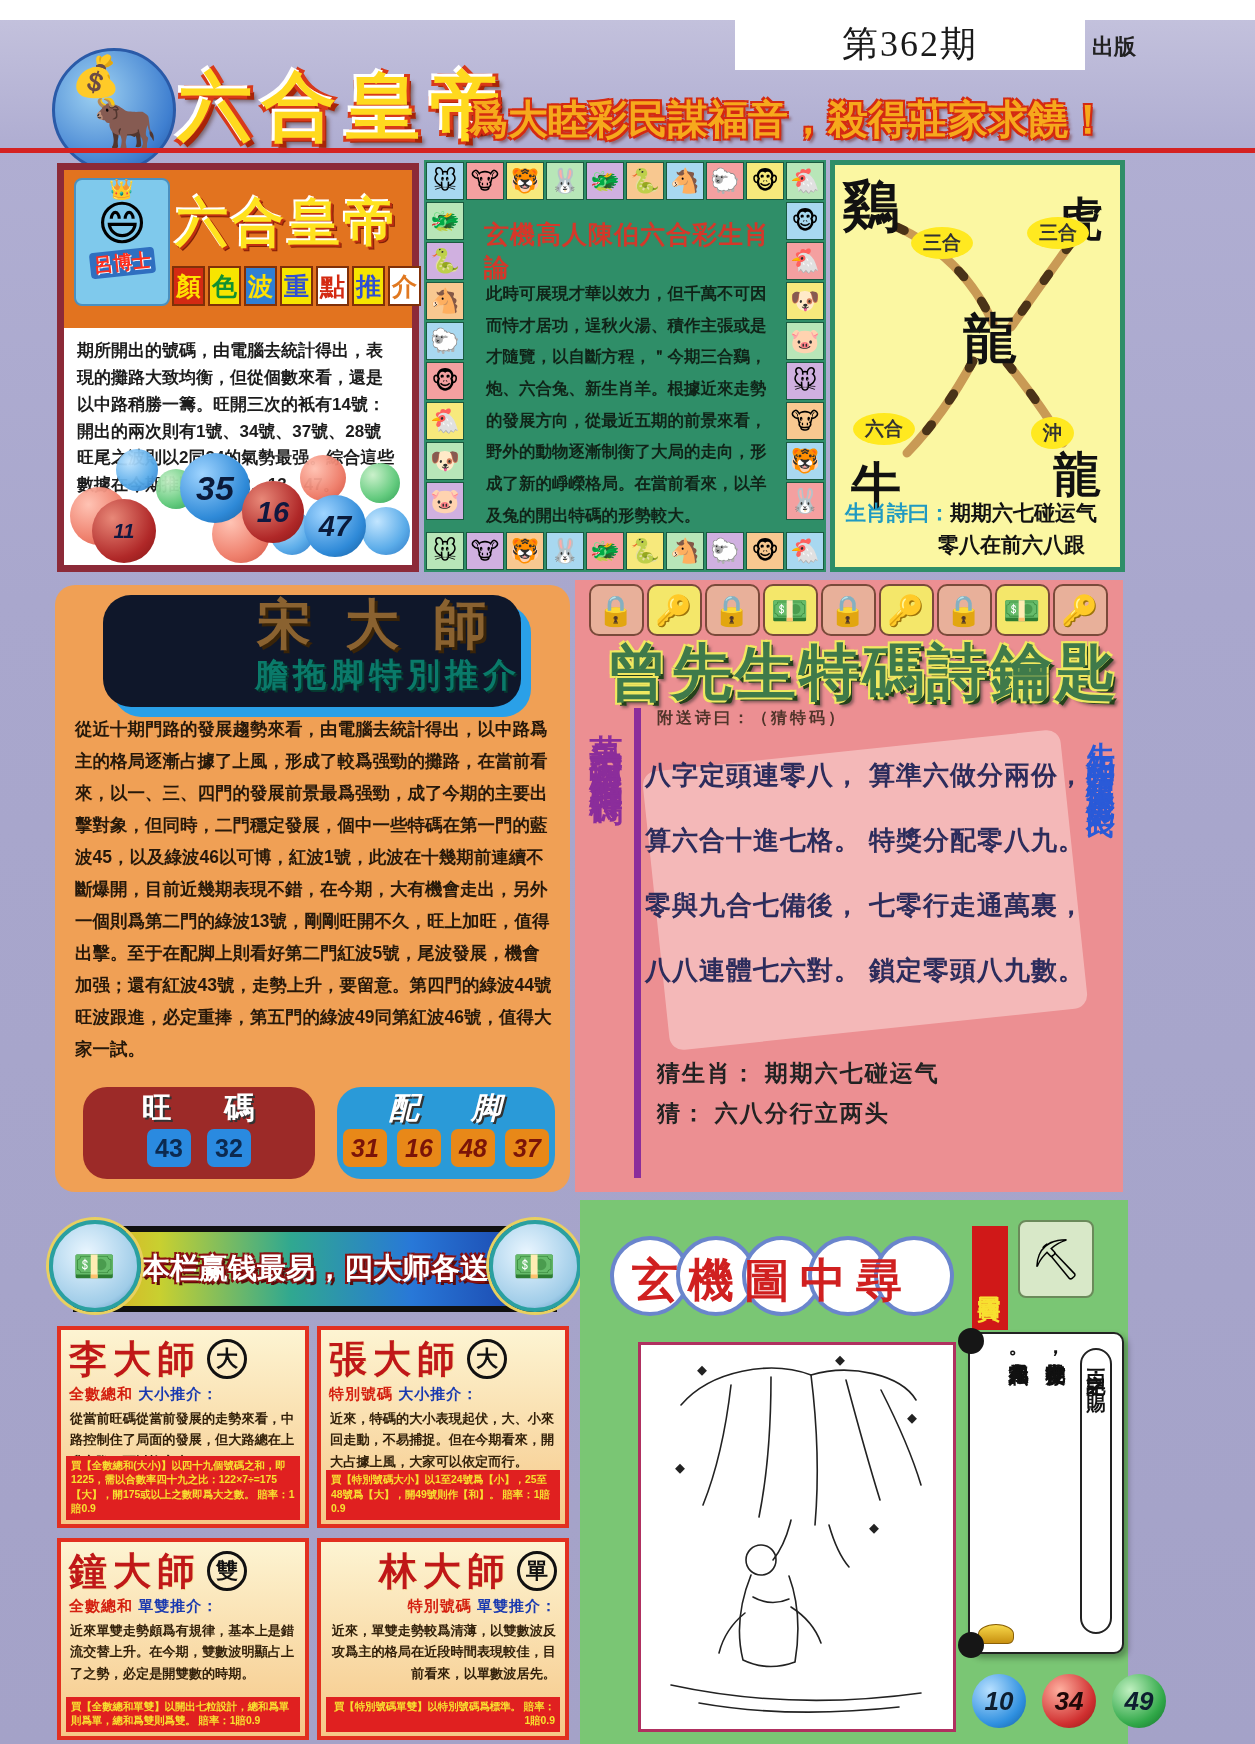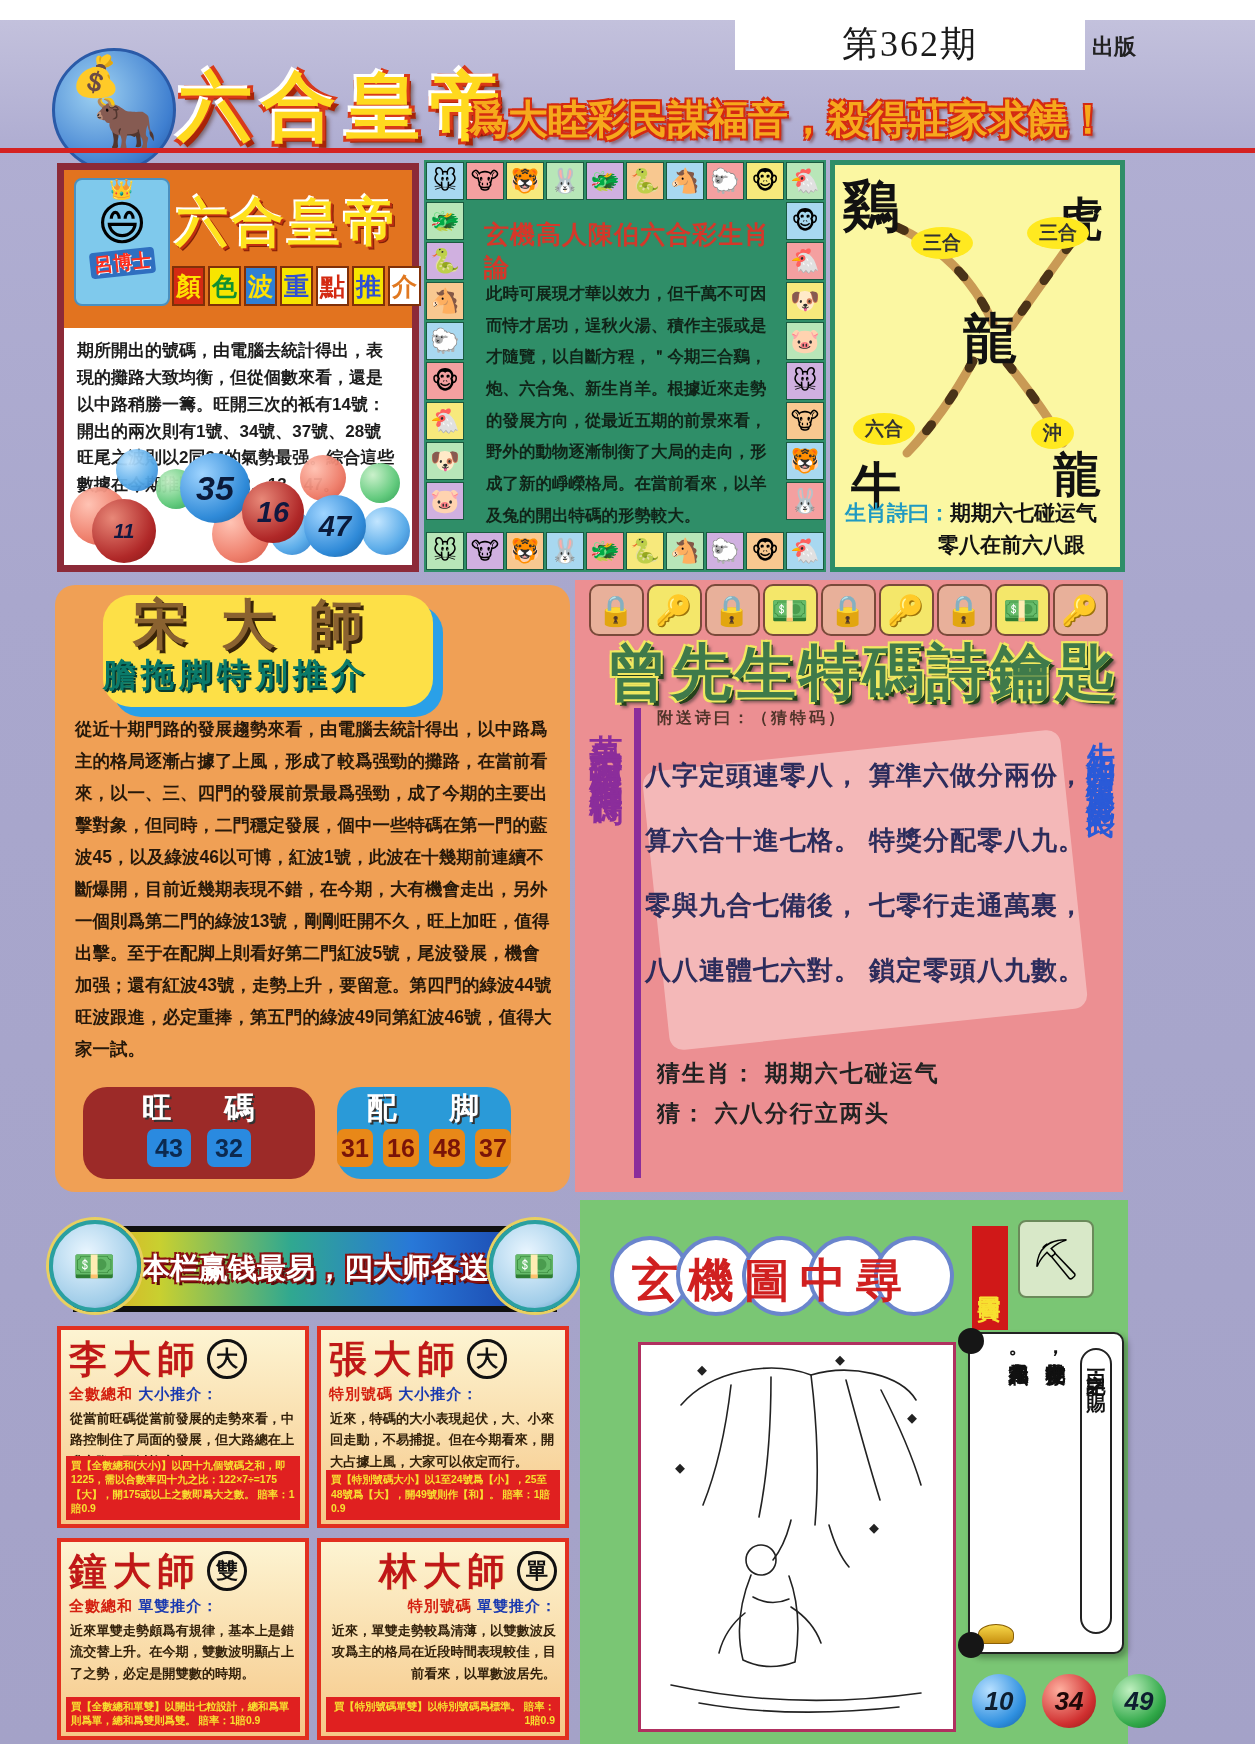--- a/index.html
+++ b/index.html
@@ -71,32 +71,32 @@
   .zchar{position:absolute;font-family:"Liberation Serif","DejaVu Serif",serif;font-weight:900;color:#111;}
   .oval{position:absolute;background:#ffe920;border-radius:50%;padding:3px 12px;font-size:19px;font-weight:bold;color:#333;
         font-family:"Liberation Serif","DejaVu Serif",serif;}
   .pC-poem{position:absolute;left:10px;bottom:6px;width:268px;font-family:"Liberation Serif","DejaVu Serif",serif;
            font-size:21px;font-weight:bold;color:#111;line-height:1.5;}
   .pC-poem .lbl{color:#1f9ac2;}
   .pC-poem .l2{display:block;text-align:right;padding-right:28px;}
 
   
   .pD{left:55px;top:585px;width:515px;height:607px;background:#f0a055;border-radius:20px;}
-  .pD-banner{position:absolute;left:48px;top:10px;width:330px;height:112px;background:#fde047;border-radius:28px;
-             box-shadow:10px 10px 0 #2aa0e8;text-align:left;}
+  .pD-banner{position:absolute;left:48px;top:10px;width:418px;height:112px;background:#0f172a;border-radius:28px;
+             box-shadow:10px 10px 0 #2aa0e8;text-align:right;}
   .pD-name{font-size:54px;font-weight:900;letter-spacing:34px;color:#8a6230;text-shadow:3px 3px 0 #3a2408;line-height:58px;margin-left:30px;}
   .pD-sub{font-size:33px;font-weight:900;letter-spacing:5px;color:#0a7a6a;text-shadow:2px 2px 0 #063a30;line-height:44px;}
   .pD-body{position:absolute;left:20px;top:128px;width:478px;font-size:17.5px;font-weight:bold;color:#26180a;line-height:1.83;}
   .numbox{position:absolute;top:502px;height:92px;border-radius:24px;text-align:center;}
   .numbox .nb-label{font-size:30px;font-weight:900;letter-spacing:22px;color:#fff;text-shadow:2px 2px 0 #333;line-height:42px;margin-left:20px;}
   .numbox .chips{display:flex;justify-content:center;gap:16px;}
   .chip{width:44px;height:38px;border-radius:7px;display:flex;align-items:center;justify-content:center;font-size:25px;font-weight:bold;}
   .hotbox{left:28px;width:232px;background:#9c2a28;}
   .hotbox .chip{background:#2a8ae0;color:#0c2a50;}
-  .legbox{left:282px;width:174px;background:#2a9ad8;}
+  .legbox{left:282px;width:218px;background:#2a9ad8;font-style:italic;}
   .legbox .chips{gap:10px;}
   .legbox .chip{background:#e88818;color:#7a1408;}
 
   
   .pE{left:575px;top:580px;width:548px;height:612px;background:#ec8f92;overflow:hidden;}
   .pE-water{position:absolute;left:80px;top:170px;width:420px;height:280px;background:rgba(255,235,230,.45);
             border-radius:14px;transform:rotate(-6deg);}
   .pE-icons{position:absolute;left:14px;top:4px;display:flex;gap:3px;}
   .pE-icons span{width:55px;height:52px;border-radius:10px;border:2px solid #7a4a3a;display:flex;align-items:center;justify-content:center;font-size:30px;box-sizing:border-box;}
   .pE-icons span:nth-child(odd){background:#e8b09a;}

